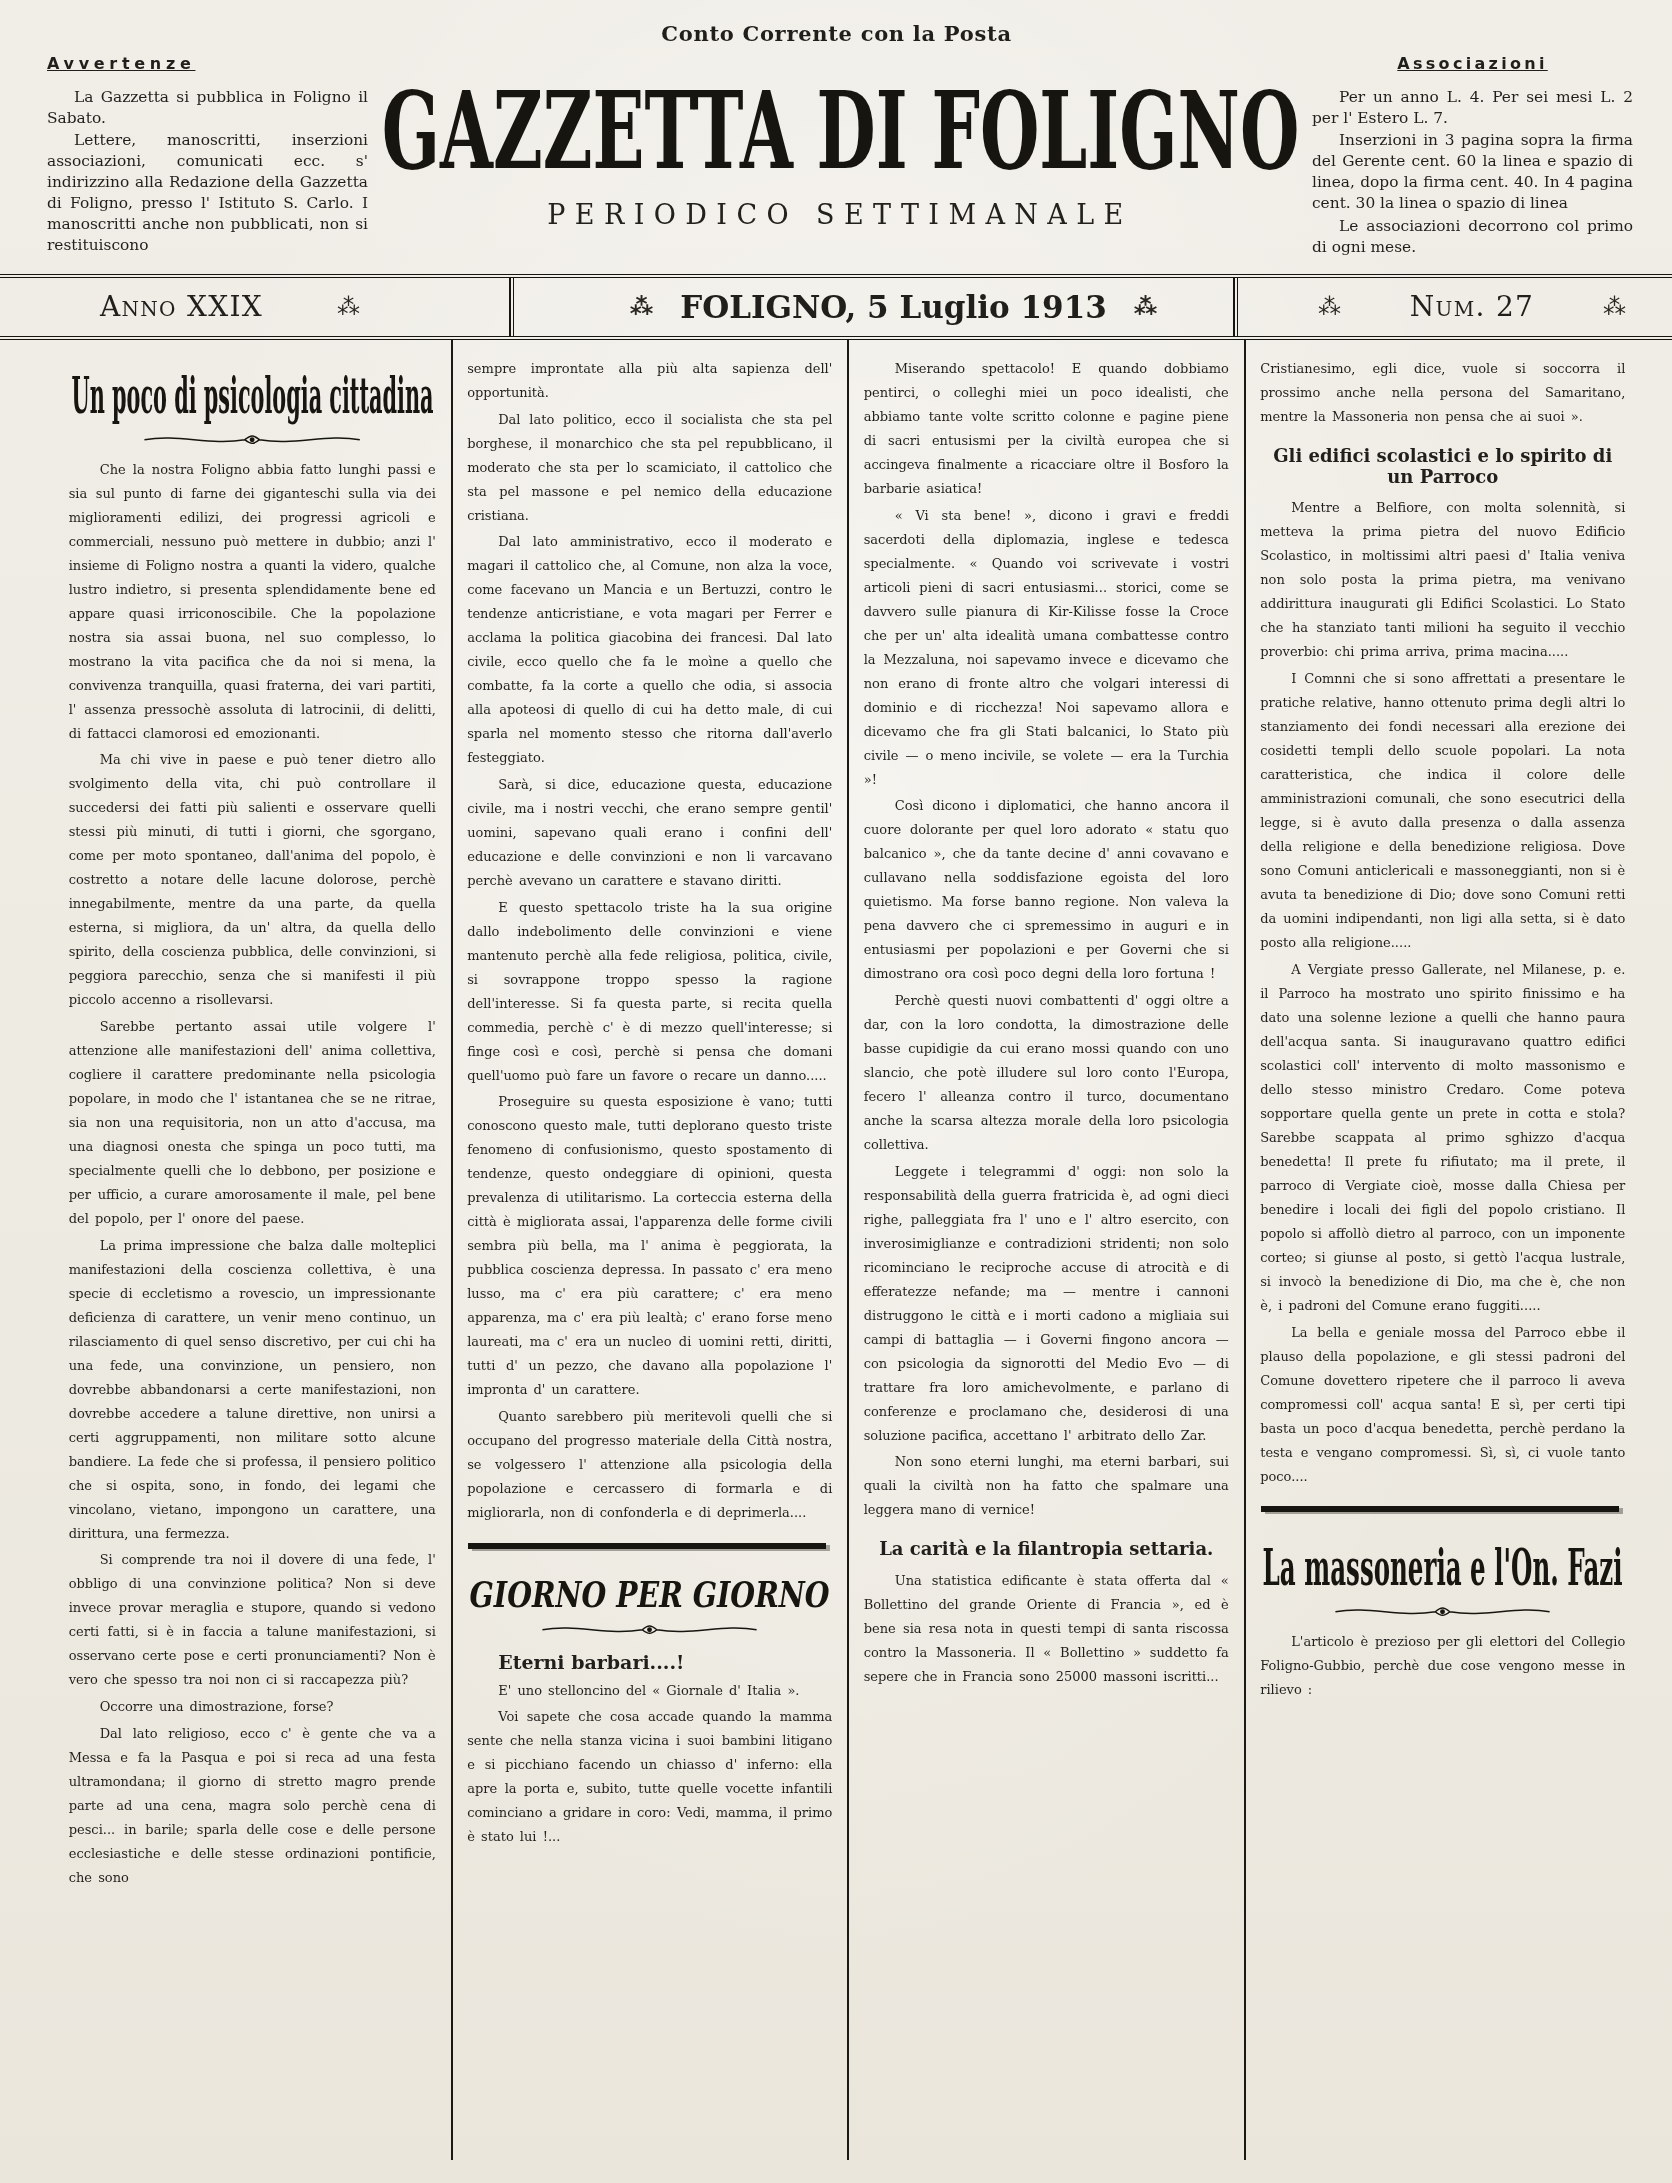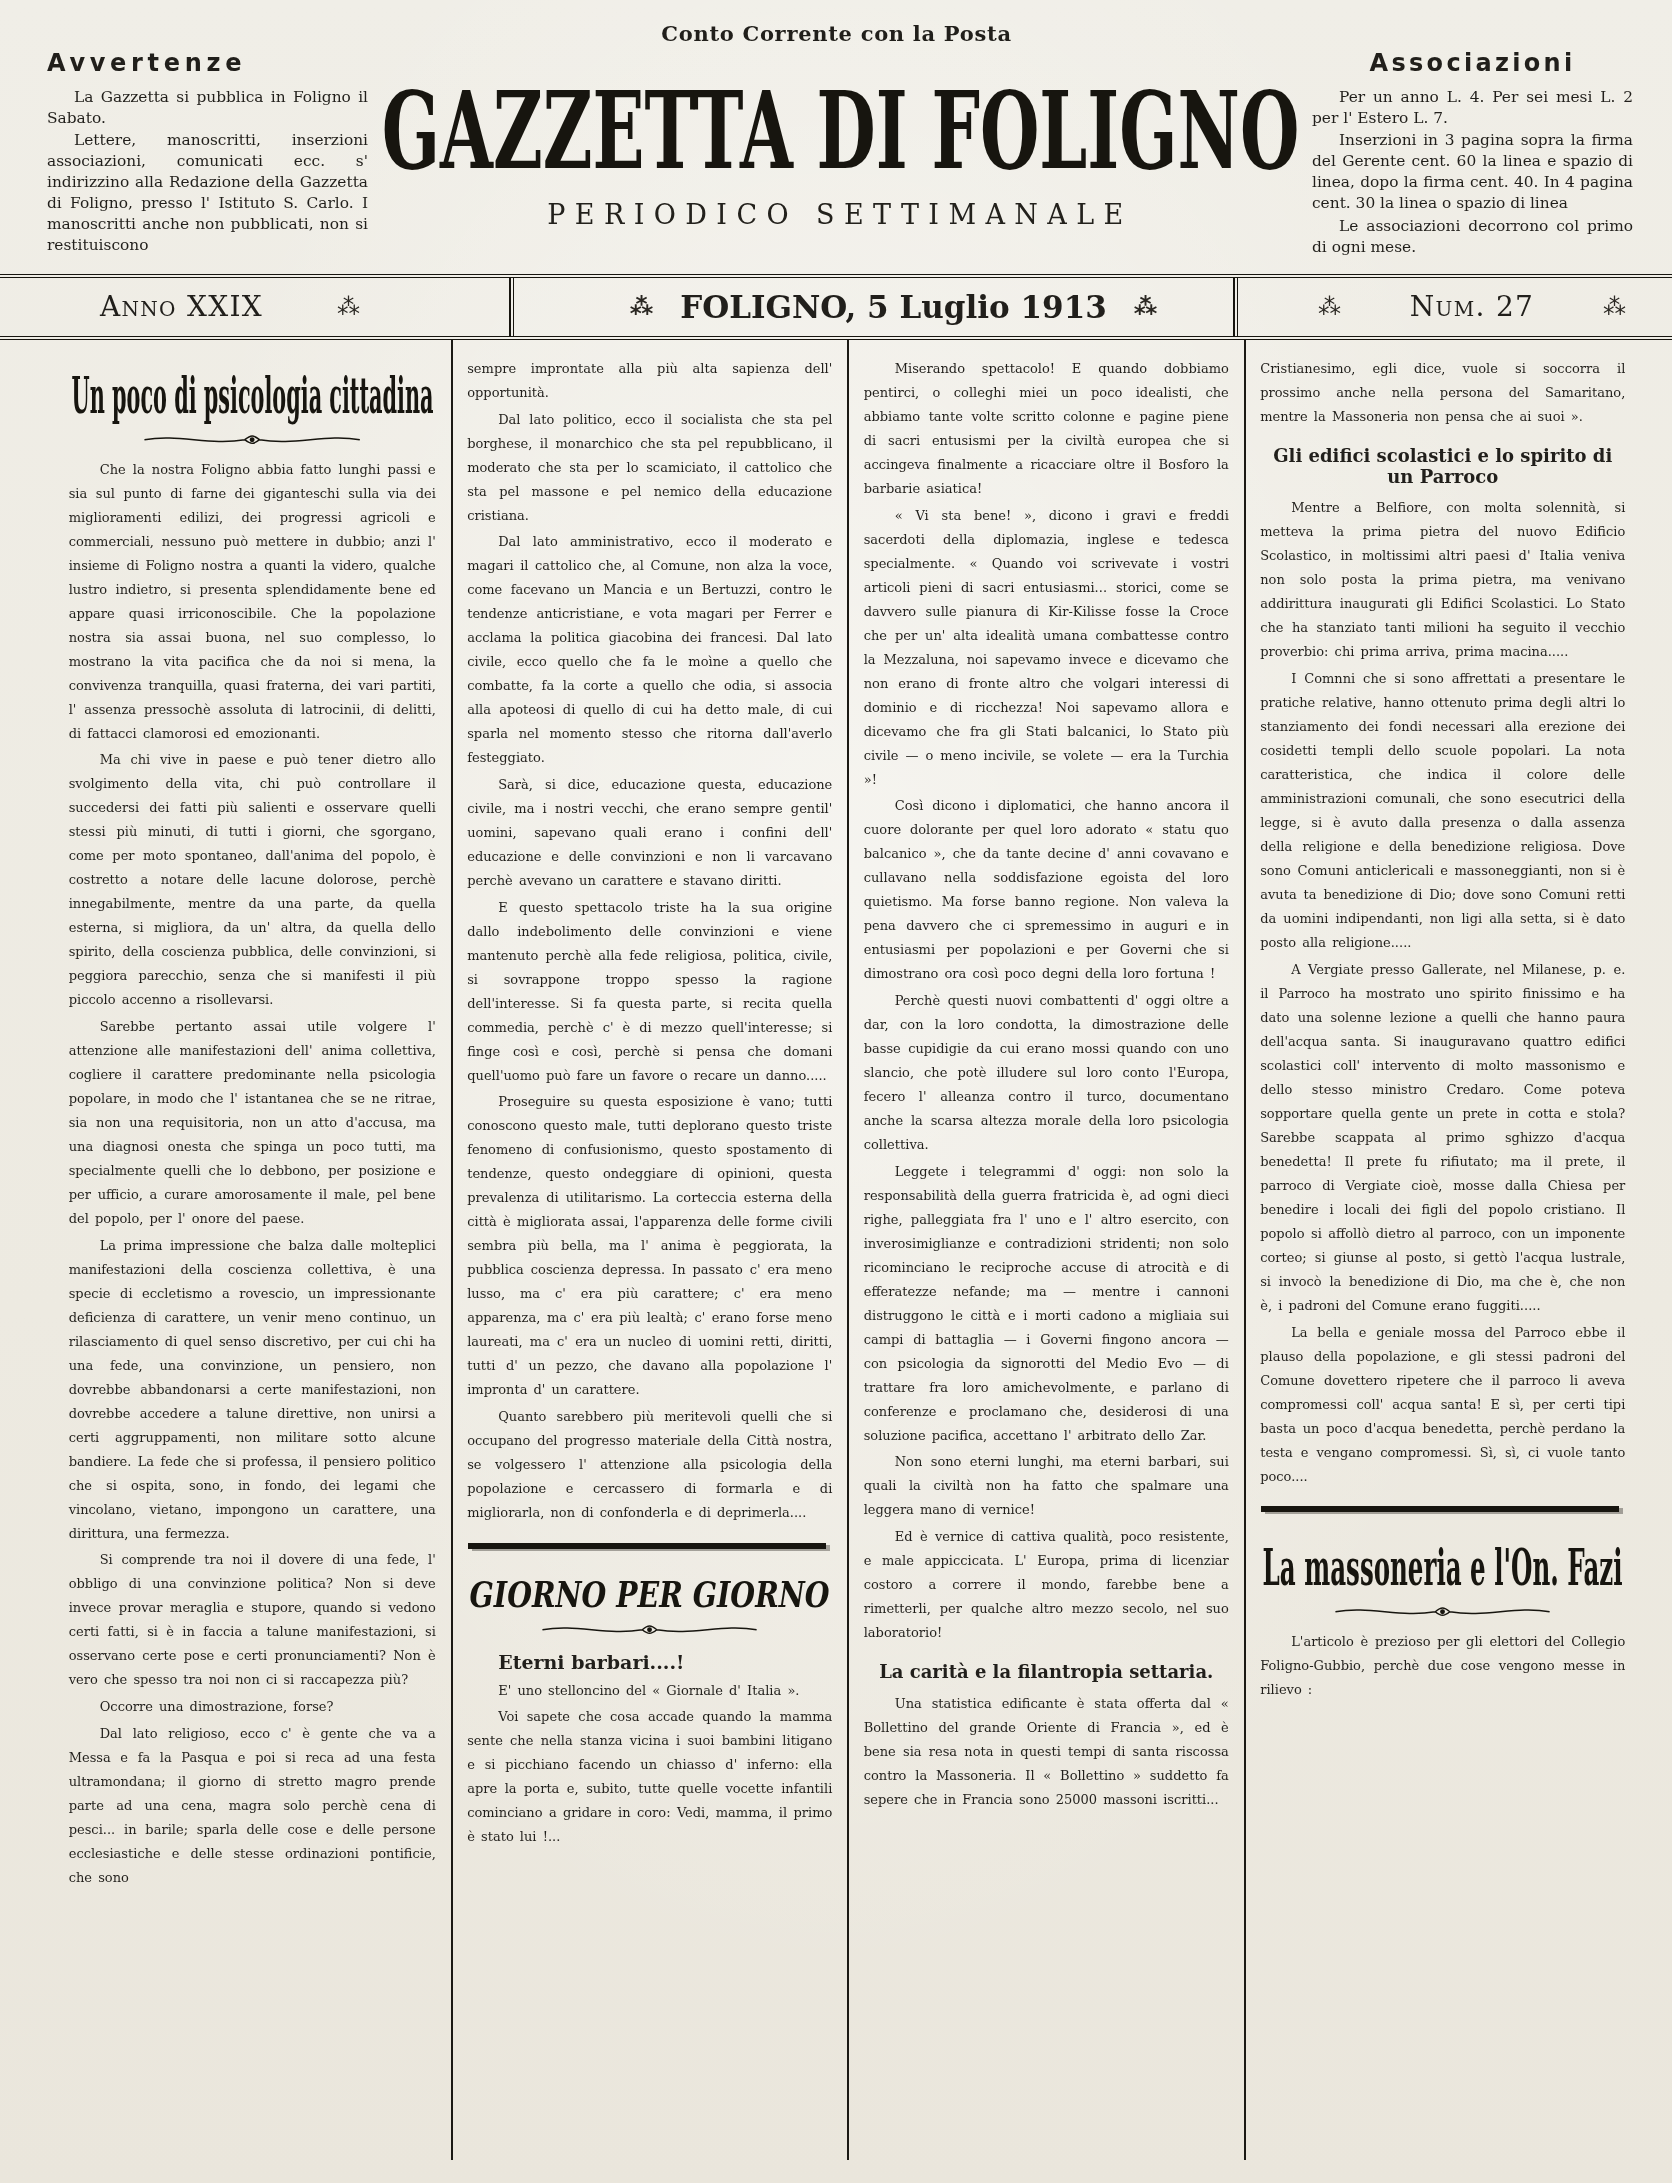--- a/index.html
+++ b/index.html
@@ -22,22 +22,22 @@
     text-align:center;font-weight:700;font-size:21px;
     padding-top:21px;letter-spacing:0.7px;
   }
   .header-grid{
     display:grid;grid-template-columns:321px 1fr 321px;
     padding:2.7px 40px 0 47px;align-items:start;
   }
   .side-box{font-size:15.4px;line-height:21px;text-align:justify;}
   .side-box .box-title{
     font-family:"DejaVu Sans","Liberation Sans",sans-serif;
-    font-weight:700;font-size:24px;letter-spacing:4.7px;
-    margin:4px 0 13.4px 0;text-align:left;
+    font-weight:700;font-size:16px;letter-spacing:4.7px;
+    margin:4px 0 13.4px 0;text-align:left;text-decoration:underline;
   }
   .side-box.right .box-title{text-align:center;letter-spacing:3.3px;}
   .side-box p{margin:0 0 1.3px 0;text-indent:27px;}
   .masthead-wrap{text-align:center;padding-top:17.4px;}
   .masthead-svg{width:923px;height:124px;display:block;margin:0 auto;}
   .masthead-svg text{
     font-family:"DejaVu Serif","Liberation Serif",serif;
     font-weight:700;fill:#17150f;
   }
   .subtitle{
@@ -188,21 +188,20 @@
         <p class="bodypara">E' uno stelloncino del « Giornale d' Italia ».</p>
         <p class="bodypara">Voi sapete che cosa accade quando la mamma sente che nella stanza vicina i suoi bambini litigano e si picchiano facendo un chiasso d' inferno: ella apre la porta e, subito, tutte quelle vocette infantili cominciano a gridare in coro: Vedi, mamma, il primo è stato lui !...</p>
       </div>
     <div class="col">
         <p class="bodypara">Miserando spettacolo! E quando dobbiamo pentirci, o colleghi miei un poco idealisti, che abbiamo tante volte scritto colonne e pagine piene di sacri entusismi per la civiltà europea che si accingeva finalmente a ricacciare oltre il Bosforo la barbarie asiatica!</p>
         <p class="bodypara">« Vi sta bene! », dicono i gravi e freddi sacerdoti della diplomazia, inglese e tedesca specialmente. « Quando voi scrivevate i vostri articoli pieni di sacri entusiasmi... storici, come se davvero sulle pianura di Kir-Kilisse fosse la Croce che per un' alta idealità umana combattesse contro la Mezzaluna, noi sapevamo invece e dicevamo che non erano di fronte altro che volgari interessi di dominio e di ricchezza! Noi sapevamo allora e dicevamo che fra gli Stati balcanici, lo Stato più civile — o meno incivile, se volete — era la Turchia »!</p>
         <p class="bodypara">Così dicono i diplomatici, che hanno ancora il cuore dolorante per quel loro adorato « statu quo balcanico », che da tante decine d' anni covavano e cullavano nella soddisfazione egoista del loro quietismo. Ma forse banno regione. Non valeva la pena davvero che ci spremessimo in auguri e in entusiasmi per popolazioni e per Governi che si dimostrano ora così poco degni della loro fortuna !</p>
         <p class="bodypara">Perchè questi nuovi combattenti d' oggi oltre a dar, con la loro condotta, la dimostrazione delle basse cupidigie da cui erano mossi quando con uno slancio, che potè illudere sul loro conto l'Europa, fecero l' alleanza contro il turco, documentano anche la scarsa altezza morale della loro psicologia collettiva.</p>
         <p class="bodypara">Leggete i telegrammi d' oggi: non solo la responsabilità della guerra fratricida è, ad ogni dieci righe, palleggiata fra l' uno e l' altro esercito, con inverosimiglianze e contradizioni stridenti; non solo ricominciano le reciproche accuse di atrocità e di efferatezze nefande; ma — mentre i cannoni distruggono le città e i morti cadono a migliaia sui campi di battaglia — i Governi fingono ancora — con psicologia da signorotti del Medio Evo — di trattare fra loro amichevolmente, e parlano di conferenze e proclamano che, desiderosi di una soluzione pacifica, accettano l' arbitrato dello Zar.</p>
         <p class="bodypara">Non sono eterni lunghi, ma eterni barbari, sui quali la civiltà non ha fatto che spalmare una leggera mano di vernice!</p>
-        <p class="bodypara">Ed è vernice di cattiva qualità, poco resistente, e male appiccicata. L' Europa, prima di licenziar costoro a correre il mondo, farebbe bene a rimetterli, per qualche altro mezzo secolo, nel suo laboratorio!</p>
         <div class="subhead">La carità e la filantropia settaria.</div>
         <p class="bodypara">Una statistica edificante è stata offerta dal « Bollettino del grande Oriente di Francia », ed è bene sia resa nota in questi tempi di santa riscossa contro la Massoneria. Il « Bollettino » suddetto fa sepere che in Francia sono 25000 massoni iscritti...</p>
       </div>
     <div class="col">
         <p class="bodypara noindent">Cristianesimo, egli dice, vuole si soccorra il prossimo anche nella persona del Samaritano, mentre la Massoneria non pensa che ai suoi ».</p>
         <div class="subhead">Gli edifici scolastici e lo spirito di un Parroco</div>
         <p class="bodypara">Mentre a Belfiore, con molta solennità, si metteva la prima pietra del nuovo Edificio Scolastico, in moltissimi altri paesi d' Italia veniva non solo posta la prima pietra, ma venivano addirittura inaugurati gli Edifici Scolastici. Lo Stato che ha stanziato tanti milioni ha seguito il vecchio proverbio: chi prima arriva, prima macina.....</p>
         <p class="bodypara">I Comnni che si sono affrettati a presentare le pratiche relative, hanno ottenuto prima degli altri lo stanziamento dei fondi necessari alla erezione dei cosidetti templi dello scuole popolari. La nota caratteristica, che indica il colore delle amministrazioni comunali, che sono esecutrici della legge, si è avuto dalla presenza o dalla assenza della religione e della benedizione religiosa. Dove sono Comuni anticlericali e massoneggianti, non si è avuta ta benedizione di Dio; dove sono Comuni retti da uomini indipendanti, non ligi alla setta, si è dato posto alla religione.....</p>
         <p class="bodypara">A Vergiate presso Gallerate, nel Milanese, p. e. il Parroco ha mostrato uno spirito finissimo e ha dato una solenne lezione a quelli che hanno paura dell'acqua santa. Si inauguravano quattro edifici scolastici coll' intervento di molto massonismo e dello stesso ministro Credaro. Come poteva sopportare quella gente un prete in cotta e stola? Sarebbe scappata al primo sghizzo d'acqua benedetta! Il prete fu rifiutato; ma il prete, il parroco di Vergiate cioè, mosse dalla Chiesa per benedire i locali dei figli del popolo cristiano. Il popolo si affollò dietro al parroco, con un imponente corteo; si giunse al posto, si gettò l'acqua lustrale, si invocò la benedizione di Dio, ma che è, che non è, i padroni del Comune erano fuggiti.....</p>
         <p class="bodypara">La bella e geniale mossa del Parroco ebbe il plauso della popolazione, e gli stessi padroni del Comune dovettero ripetere che il parroco li aveva compromessi coll' acqua santa! E sì, per certi tipi basta un poco d'acqua benedetta, perchè perdano la testa e vengano compromessi. Sì, sì, ci vuole tanto poco....</p>

